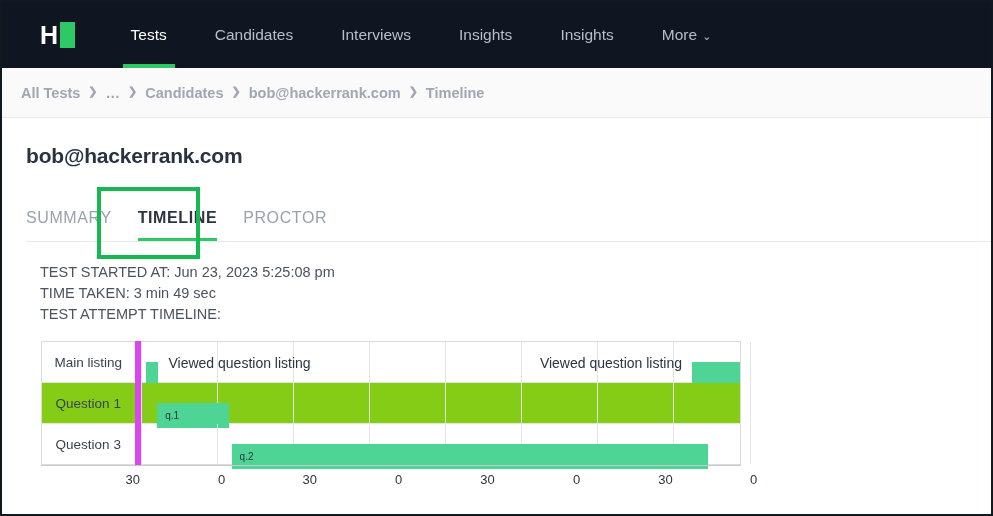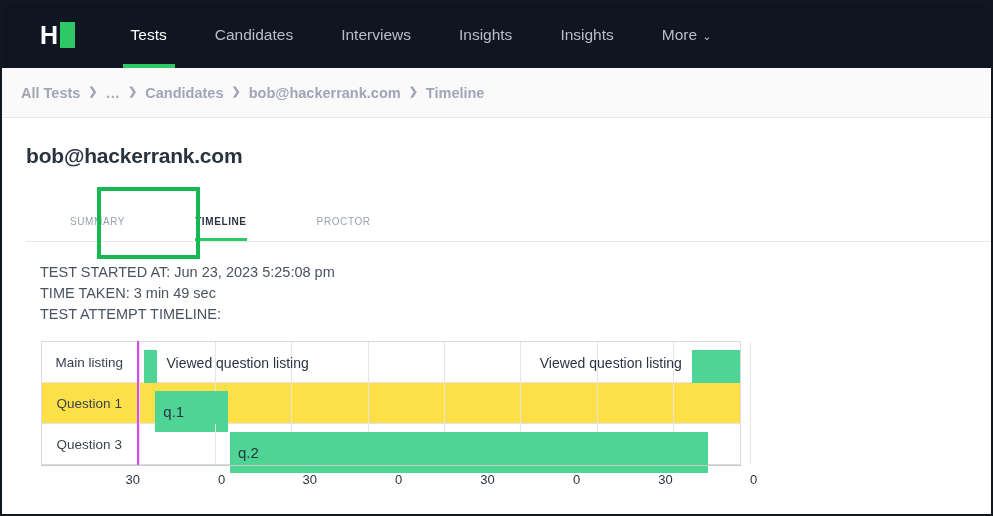--- a/index.html
+++ b/index.html
@@ -101,29 +101,28 @@
   .tabsrow {
     margin-top: 28px;
     display: flex;
     align-items: flex-end;
     height: 46px;
     border-bottom: 1px solid #e9e9e9;
     position: relative;
     padding-left: 0;
   }
   .tab {
-    font-size: 10px;
+    font-size: 16px;
     letter-spacing: 0.6px;
     color: #9aa1ad;
     padding-bottom: 14px;
     margin-right: 26px;
     position: relative;
     cursor: pointer;
     white-space: nowrap;
-    margin-left: 44px;
   }
   .tab.active { color: #2b3440; font-weight: bold; }
   .tab.active::after {
     content: "";
     position: absolute;
     left: 0; right: 0; bottom: 0;
     height: 3px;
     background: #2ec866;
   }
   .annot-box {
@@ -158,54 +157,54 @@
     border: 1px solid #dcdcdc;
     width: 700px;
     table-layout: fixed;
   }
   .tl-table td { padding: 0; }
   .tl-label {
     width: 96px;
     text-align: center;
     font-size: 13.5px;
     color: #3a4250;
-    border-right: 2px solid #d946ef;
+    border-right: 6px solid #d946ef;
     border-bottom: 1px solid #e4e4e4;
     height: 41px;
     vertical-align: middle;
   }
   .tl-track {
     position: relative;
     height: 41px;
     border-bottom: 1px solid #e4e4e4;
     vertical-align: middle;
   }
-  .row-alt .tl-label, .row-alt .tl-track { background: #fde047; }
+  .row-alt .tl-label, .row-alt .tl-track { background: #84cc16; }
   .tl-table tr:last-child .tl-label,
   .tl-table tr:last-child .tl-track { border-bottom: none; }
 
   .grid {
     position: absolute; inset: 0;
     pointer-events: none;
   }
   .gl {
     position: absolute;
     top: 0; bottom: 0;
     width: 1px;
     background: #e4e4e4;
   }
   .bar {
     position: absolute;
-    top: 8px;
-    height: 41px;
+    top: 20px;
+    height: 25px;
     background: #4ed494;
     display: flex;
     align-items: center;
     padding-left: 8px;
-    font-size: 15px;
+    font-size: 10px;
     color: #2b3440;
     white-space: nowrap;
     cursor: pointer;
   }
   .bar.noLabel { padding-left: 0; }
   .bar-outlabel {
     position: absolute;
     top: 0; height: 41px;
     display: flex; align-items: center;
     font-size: 14px;

